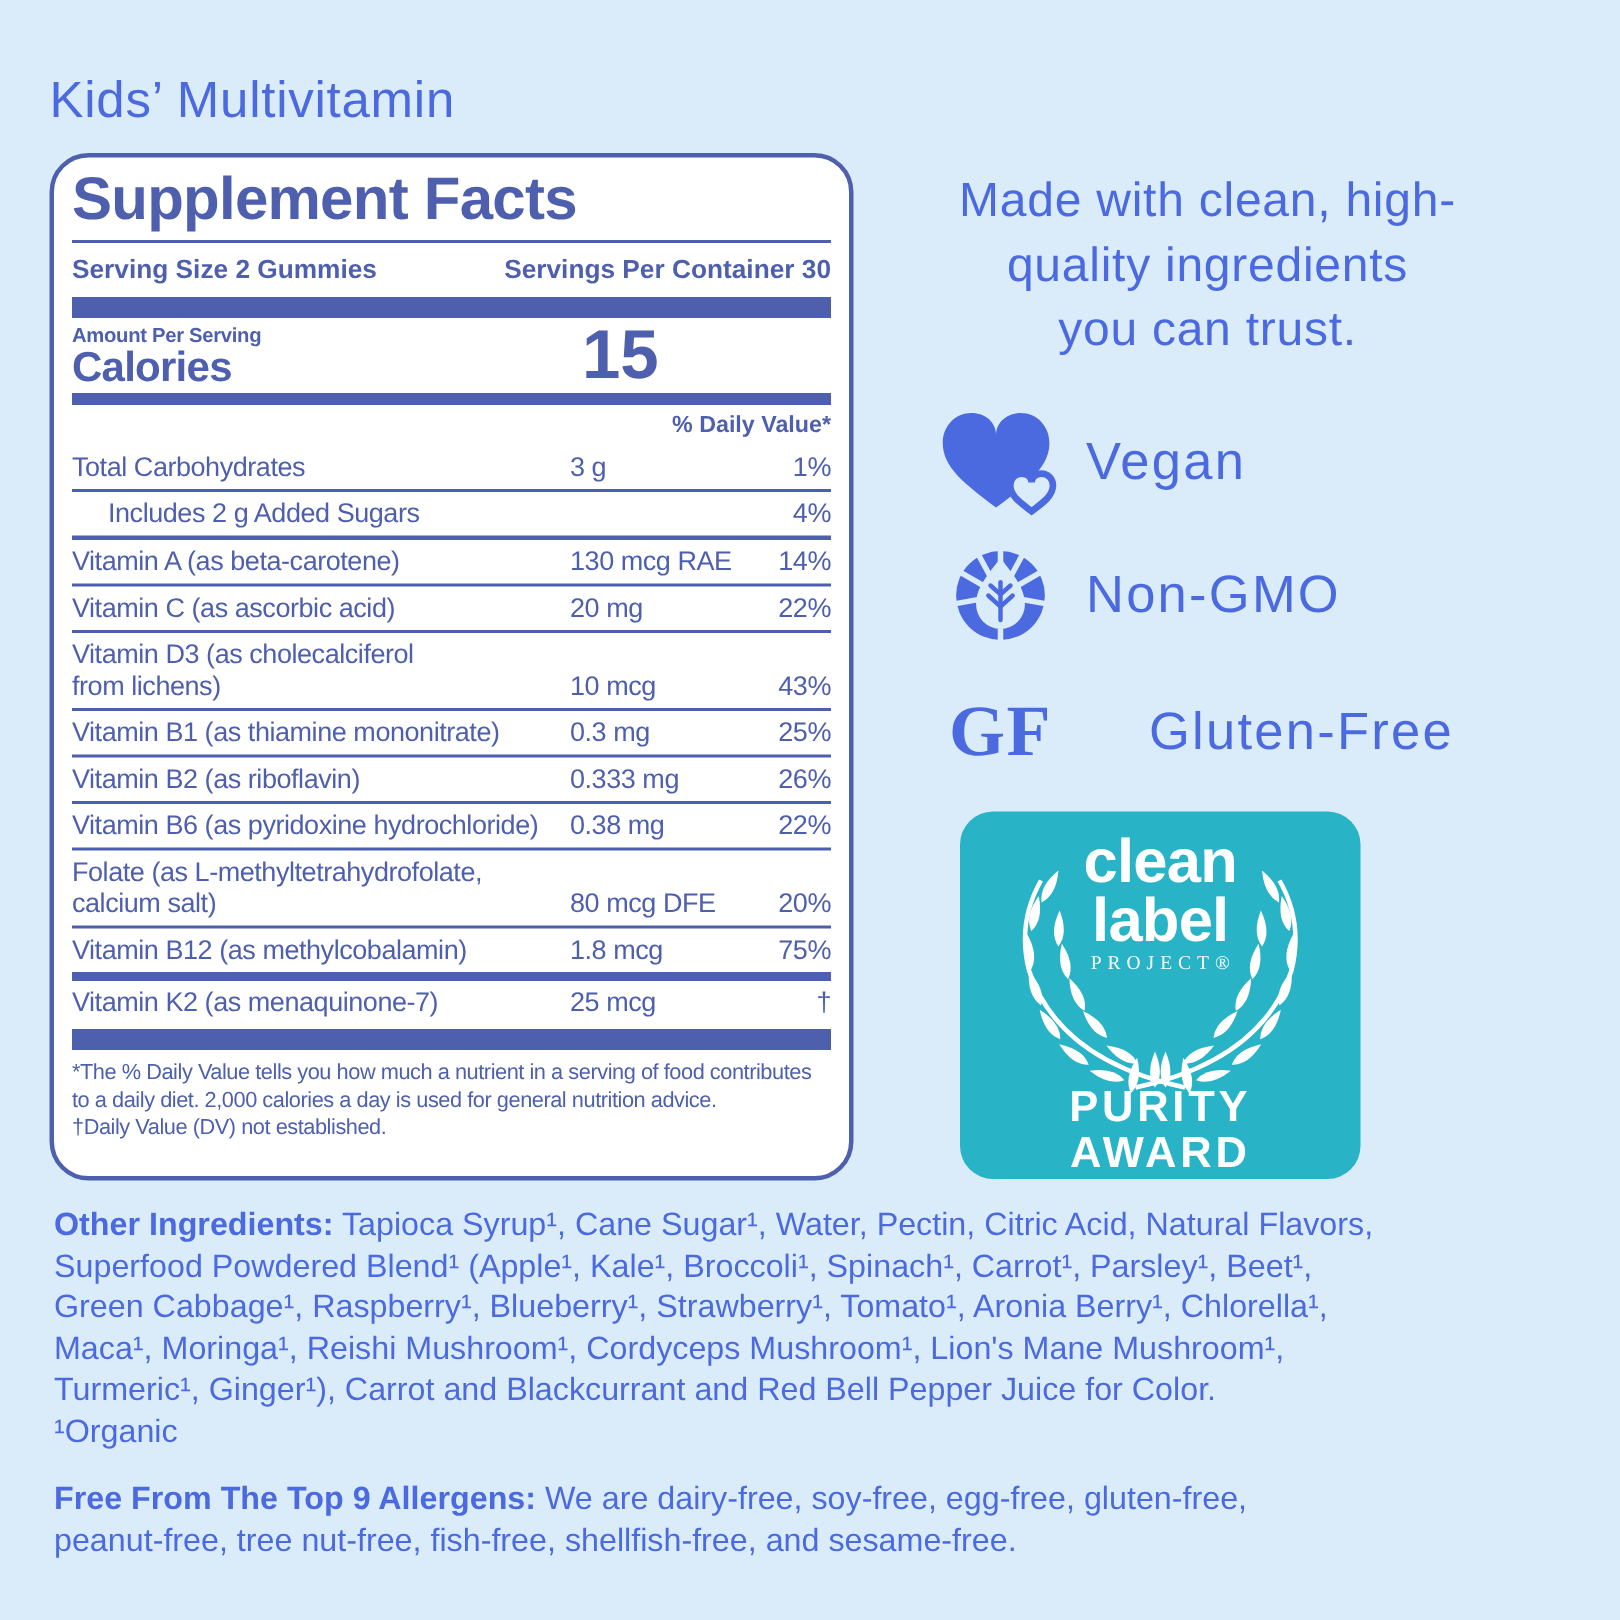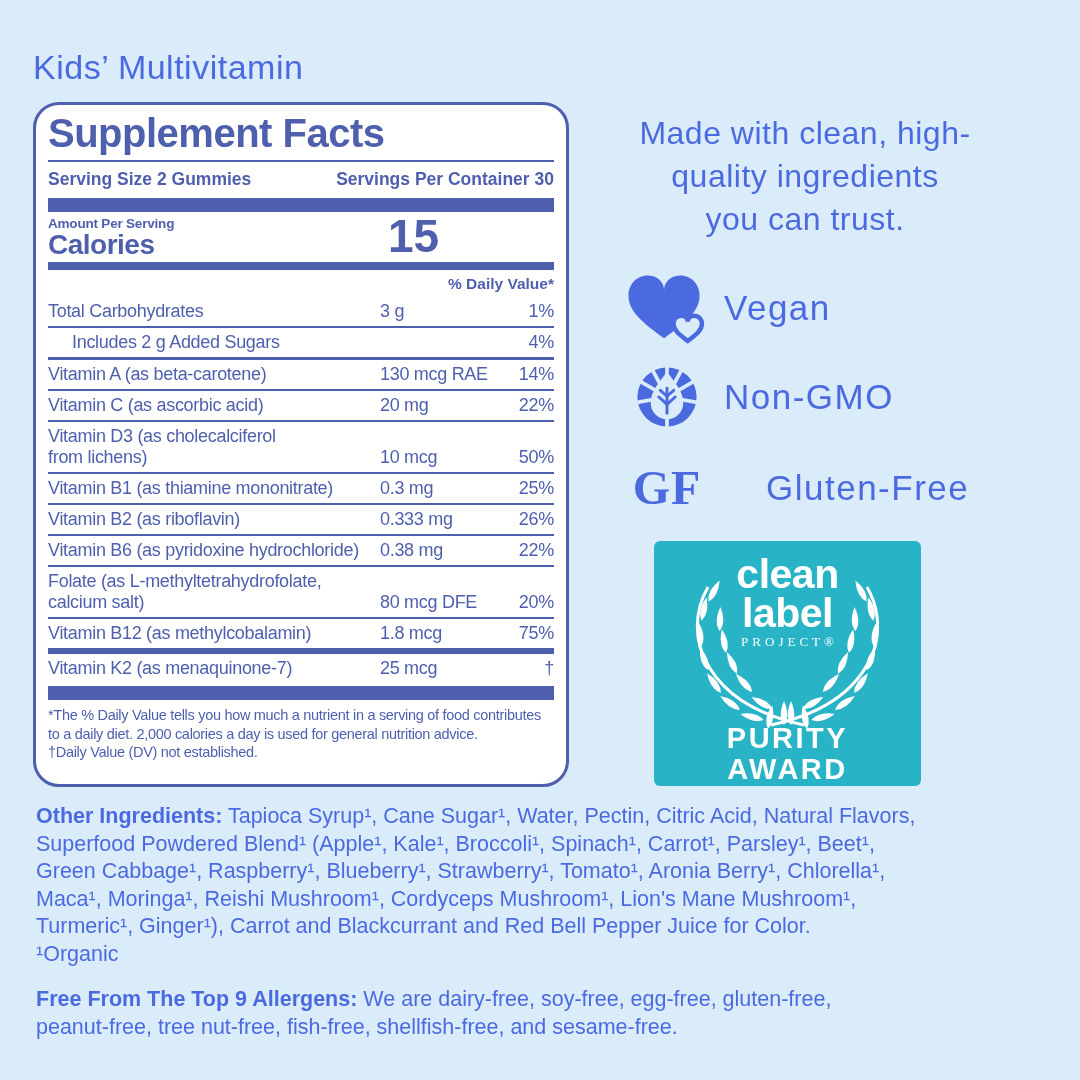--- a/index.html
+++ b/index.html
@@ -57,21 +57,21 @@
     text-align:center;font-size:32px;line-height:43px;color:var(--bright);
     letter-spacing:.5px;
   }
   .trust-row{position:absolute;left:626px;display:flex;align-items:center;color:var(--bright);justify-content:center;}
   .trust-icon{width:82px;display:flex;justify-content:center;align-items:center;}
   .trust-label{margin-left:16px;font-size:35px;letter-spacing:1.5px;}
   .gf-text{font-family:"Liberation Serif",serif;font-weight:bold;font-size:48px;letter-spacing:1px;}
   
   .award{
     position:absolute;left:640px;top:541px;width:267px;height:245px;
-    background:var(--teal);border-radius:6px;color:#fff;text-align:center;margin-left:14px;
+    background:var(--teal);border-radius:22px;color:#fff;text-align:center;
   }
   .award .cl1{font-size:41px;font-weight:bold;letter-spacing:-.5px;line-height:40px;padding-top:13px;}
   .award .cl2{font-size:41px;font-weight:bold;letter-spacing:-.5px;line-height:38px;}
   .award .cl3{font-family:"Liberation Serif",serif;font-size:13px;letter-spacing:4px;line-height:20px;padding-left:4px;}
   .award .wreath{position:absolute;left:0;top:38px;width:267px;height:150px;}
   .award .cl4{position:absolute;left:0;width:100%;top:181px;font-size:29px;font-weight:bold;letter-spacing:2.5px;}
   .award .cl5{position:absolute;left:0;width:100%;top:212px;font-size:29px;font-weight:bold;letter-spacing:2.5px;}
   
   .other-ing{position:absolute;left:36px;top:803px;color:var(--bright);font-size:21.5px;line-height:27.5px;}
   .other-ing .pline{white-space:nowrap;}
@@ -121,21 +121,21 @@
       <div class="fname">Vitamin C (as ascorbic acid)</div>
       <div class="famt">20 mg</div>
       <div class="fpct">22%</div>
     </div>
     <div class="frow">
       <div class="fname">
         <div>Vitamin D3 (as cholecalciferol</div>
         <div>from lichens)</div>
       </div>
       <div class="famt">10 mcg</div>
-      <div class="fpct">50%</div>
+      <div class="fpct">43%</div>
     </div>
     <div class="frow">
       <div class="fname">Vitamin B1 (as thiamine mononitrate)</div>
       <div class="famt">0.3 mg</div>
       <div class="fpct">25%</div>
     </div>
     <div class="frow">
       <div class="fname">Vitamin B2 (as riboflavin)</div>
       <div class="famt">0.333 mg</div>
       <div class="fpct">26%</div>

